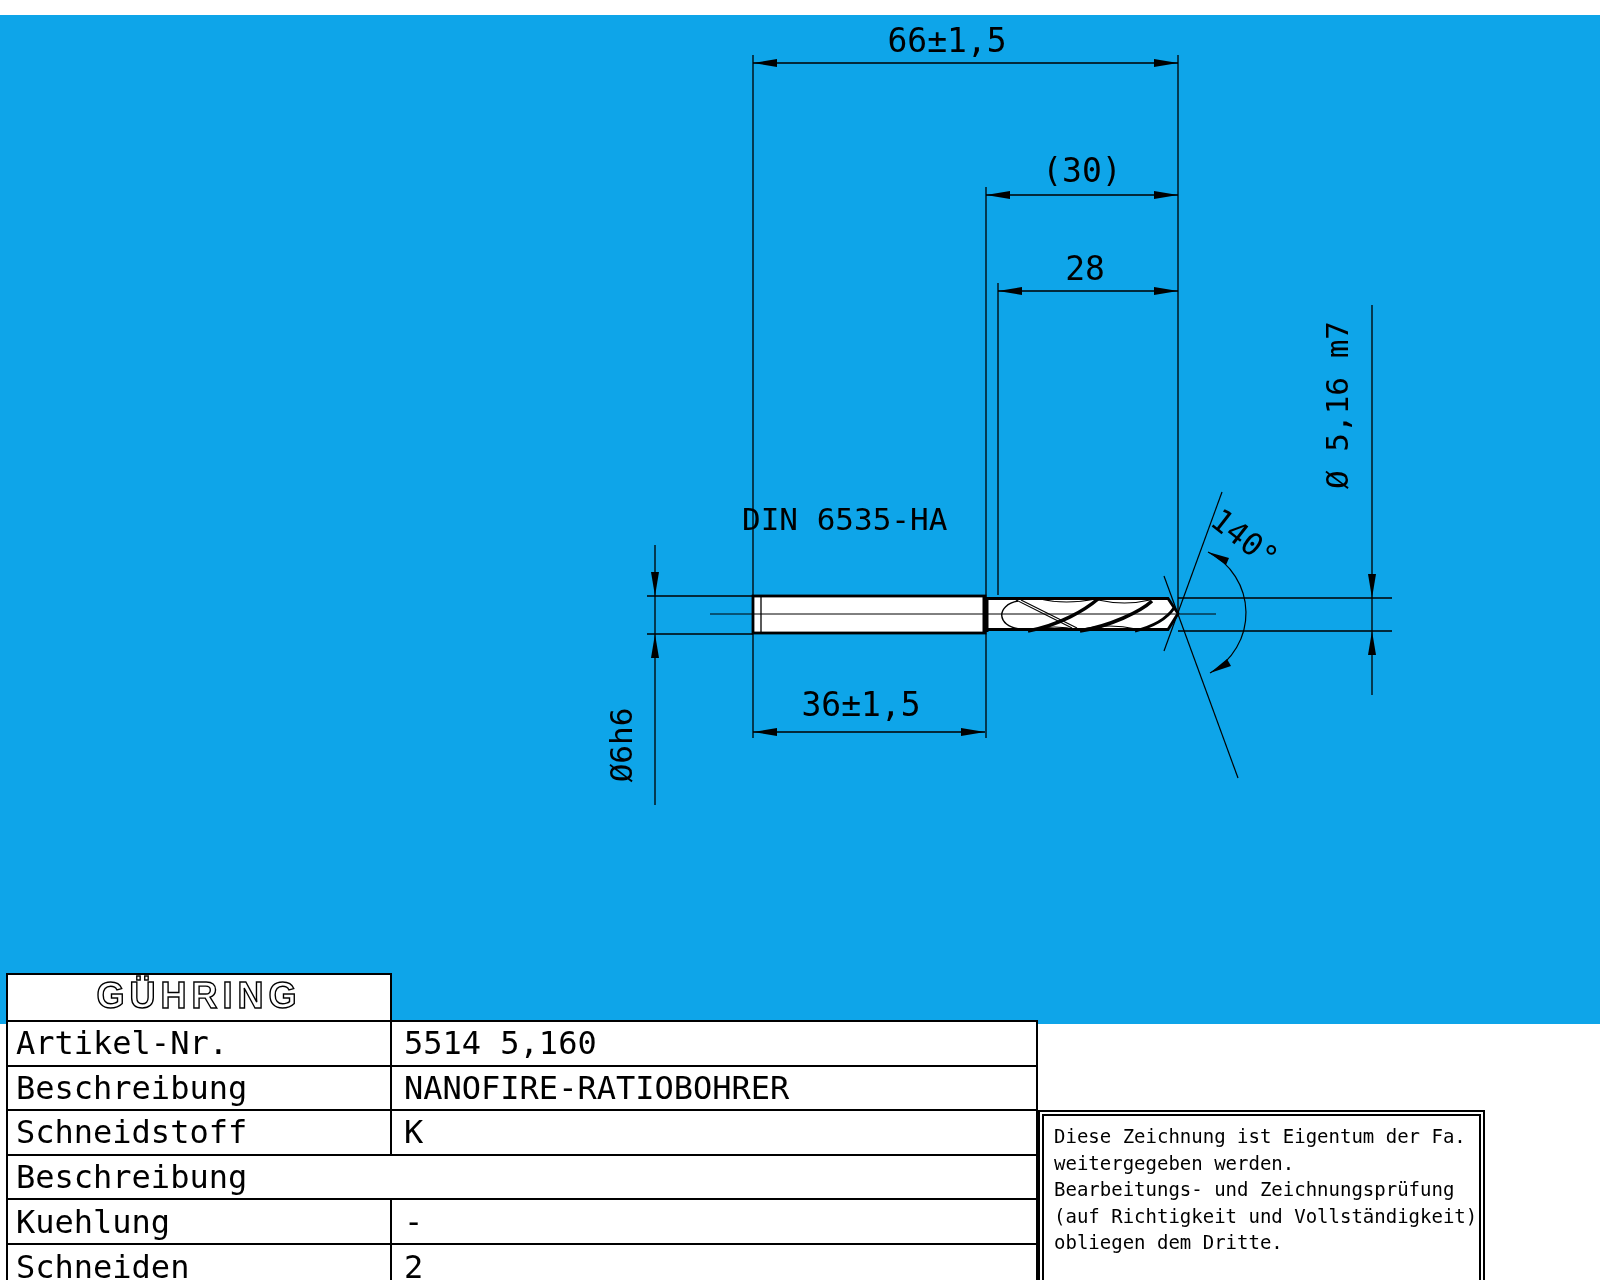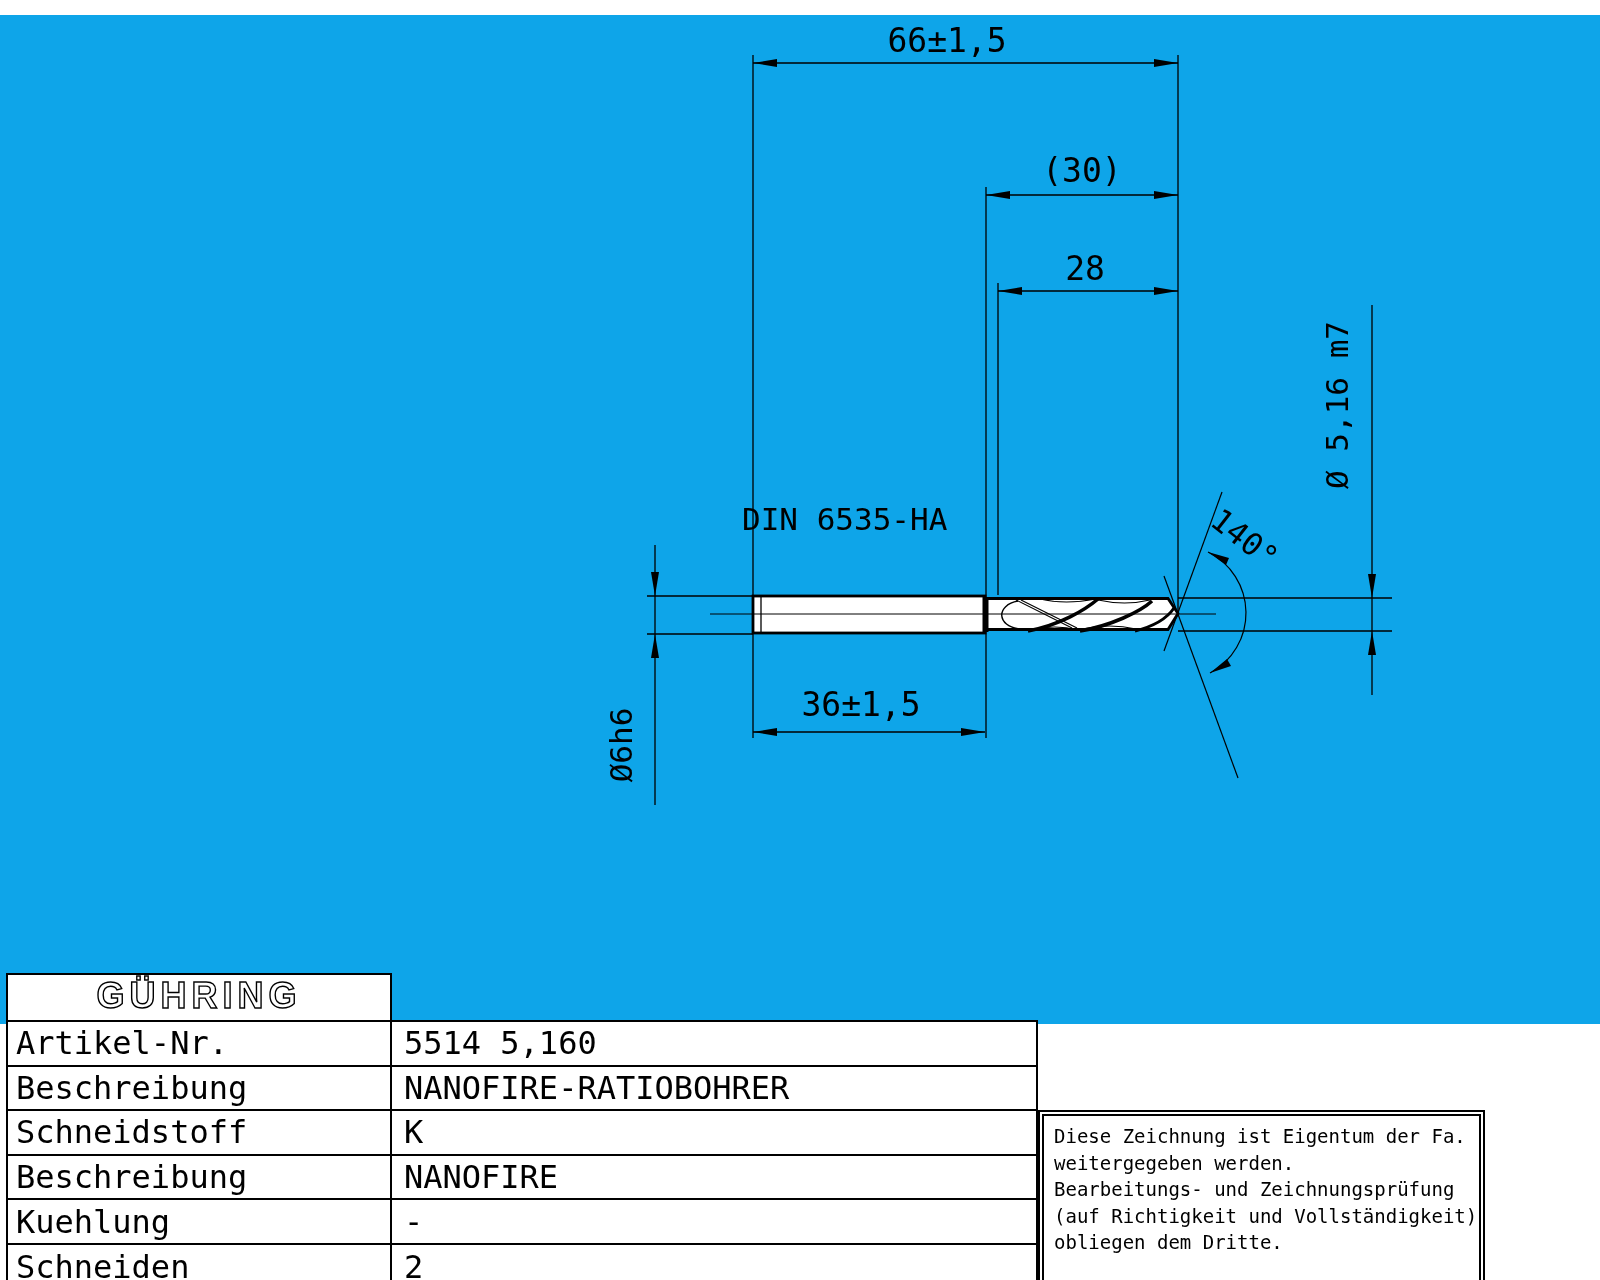--- a/index.html
+++ b/index.html
@@ -127,21 +127,20 @@
     <div class="trow">
       <div class="tlabel">Beschreibung</div>
       <div class="tvalue">NANOFIRE-RATIOBOHRER</div>
     </div>
     <div class="trow">
       <div class="tlabel">Schneidstoff</div>
       <div class="tvalue">K</div>
     </div>
     <div class="trow">
       <div class="tlabel">Beschreibung</div>
-      <div class="tvalue">NANOFIRE</div>
     </div>
     <div class="trow">
       <div class="tlabel">Kuehlung</div>
       <div class="tvalue">-</div>
     </div>
     <div class="trow">
       <div class="tlabel">Schneiden</div>
       <div class="tvalue">2</div>
     </div>
   </div>

